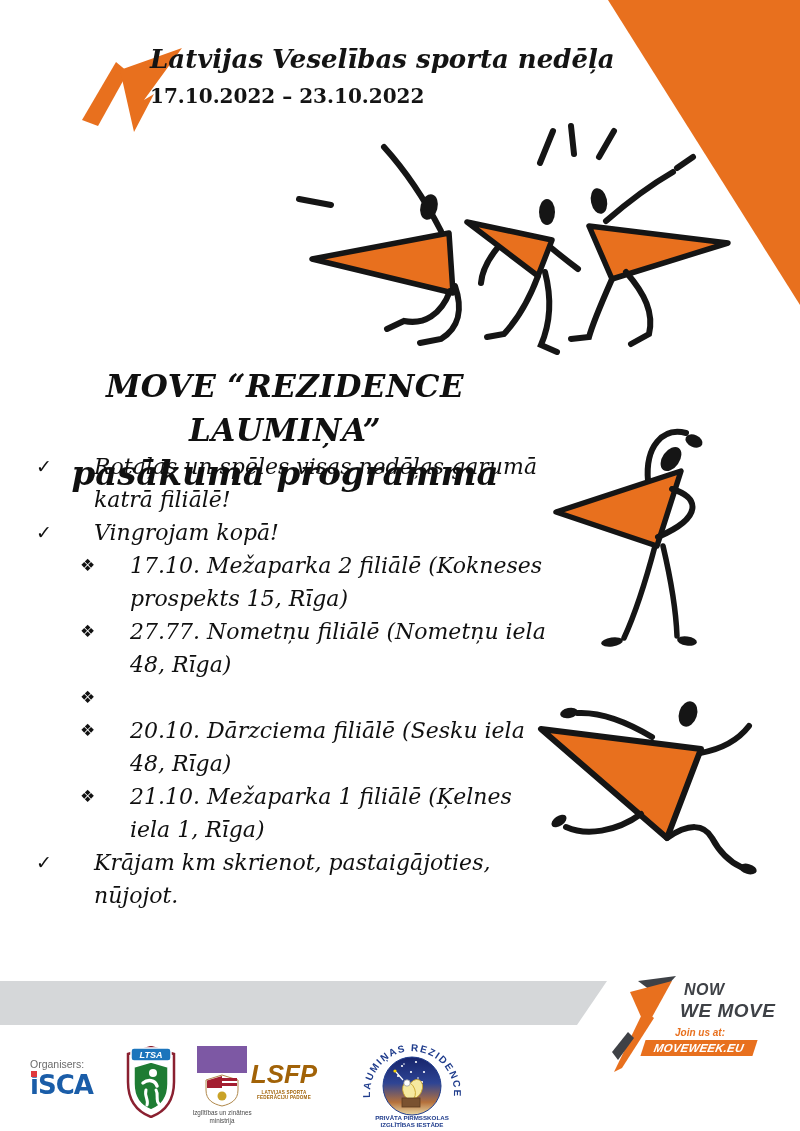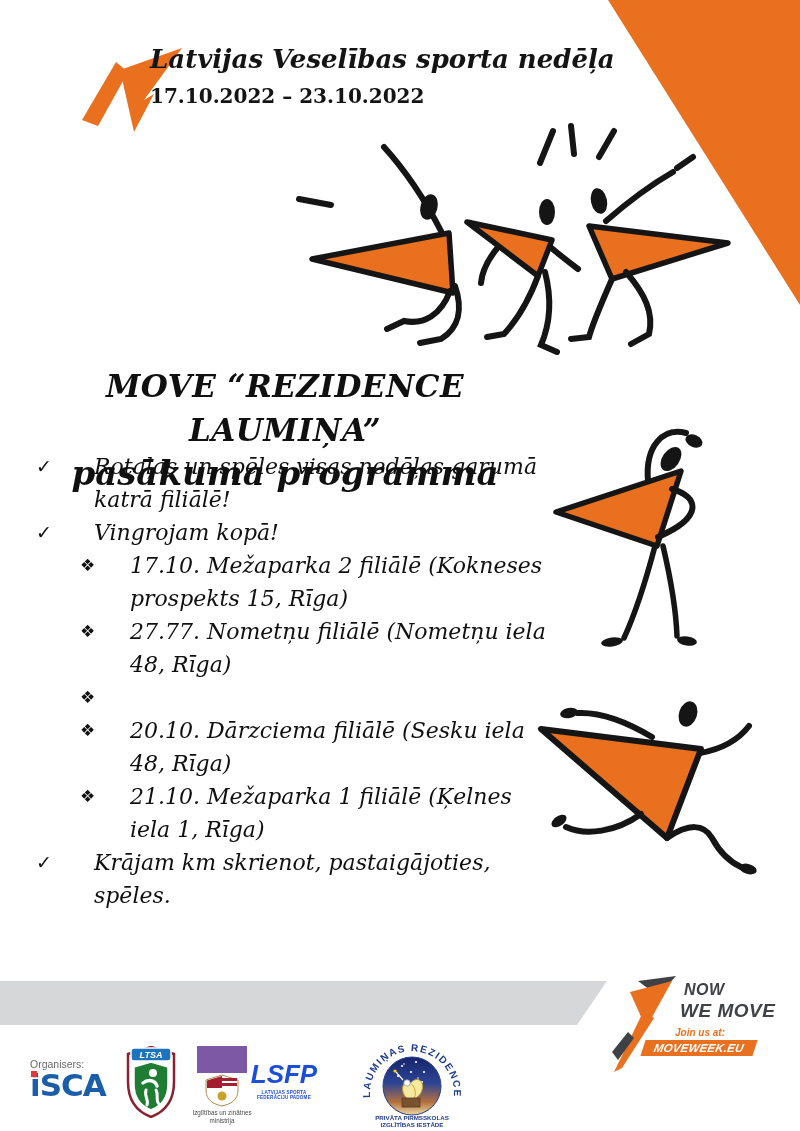--- a/index.html
+++ b/index.html
@@ -45,30 +45,30 @@
            font-size:10px;color:#E8701E;}
   .nwm-band{left:643px;top:1040px;width:112px;height:16px;background:#E8701E;
            transform:skewX(-18deg);display:flex;align-items:center;justify-content:center;}
   .nwm-band .site{transform:skewX(8deg);font-family:"Liberation Sans",sans-serif;
            font-style:italic;font-weight:900;font-size:11.5px;color:#fff;letter-spacing:.2px;}
 
   
   .org{left:30px;top:1042px;width:100px;font-family:"Liberation Sans",sans-serif;}
   .org-label{font-size:10.5px;color:#6b6b6b;margin-top:16px;}
   .isca{position:relative;font-family:"DejaVu Sans",sans-serif;font-weight:800;
-        font-size:31px;line-height:30px;color:#1A5DA8;letter-spacing:-1px;}
+        font-size:26px;line-height:30px;color:#1A5DA8;letter-spacing:-1px;}
   .isca .red-sq{position:absolute;left:1px;top:1px;width:6px;height:6px;background:#E03A3E;}
 
   .ministry{left:192px;top:1046px;width:60px;text-align:center;
             font-family:"Liberation Sans",sans-serif;}
   .ministry .purple{width:50px;height:27px;background:#7D58A4;margin:0 auto;}
   .ministry .mtxt{font-size:6.3px;color:#4a4a4a;line-height:8px;margin-top:2px;}
 
   .lsfp{left:246px;top:1060px;width:76px;text-align:center;
-        font-family:"Liberation Sans",sans-serif;color:#1d4ed8;}
+        font-family:"Liberation Sans",sans-serif;color:#a16207;}
   .lsfp-word{font-size:26px;font-weight:900;font-style:italic;line-height:28px;letter-spacing:0;}
   .lsfp-sub{font-size:4.6px;font-weight:bold;letter-spacing:.2px;margin-top:2px;}
 </style>
 </head>
 <body>
 
 <div class="page">
 
   <svg class="decor" width="800" height="1131" viewBox="0 0 800 1131">
 
@@ -164,21 +164,21 @@
     <div class="row lvl2">
       <span class="marker">❖</span>
       <span class="txt">20.10. Dārzciema filiālē (Sesku iela 48, Rīga)</span>
     </div>
     <div class="row lvl2">
       <span class="marker">❖</span>
       <span class="txt">21.10. Mežaparka 1 filiālē (Ķelnes iela 1, Rīga)</span>
     </div>
     <div class="row lvl1">
       <span class="marker">✓</span>
-      <span class="txt">Krājam km skrienot, pastaigājoties, spēles.</span>
+      <span class="txt">Krājam km skrienot, pastaigājoties, nūjojot.</span>
     </div>
   </div>
 
   <div class="abs grayband"></div>
 
   <svg class="abs" style="left:606px;top:976px;" width="80" height="100" viewBox="0 0 80 100">
     <polygon points="32,5 70,0 52,20" fill="#3E4146"></polygon>
     <polygon points="24,16 66,5 40,52" fill="#E8701E"></polygon>
     <polygon points="38,34 48,42 16,92 8,96" fill="#E8701E"></polygon>
     <polygon points="6,76 22,56 28,62 12,84" fill="#3E4146"></polygon>

